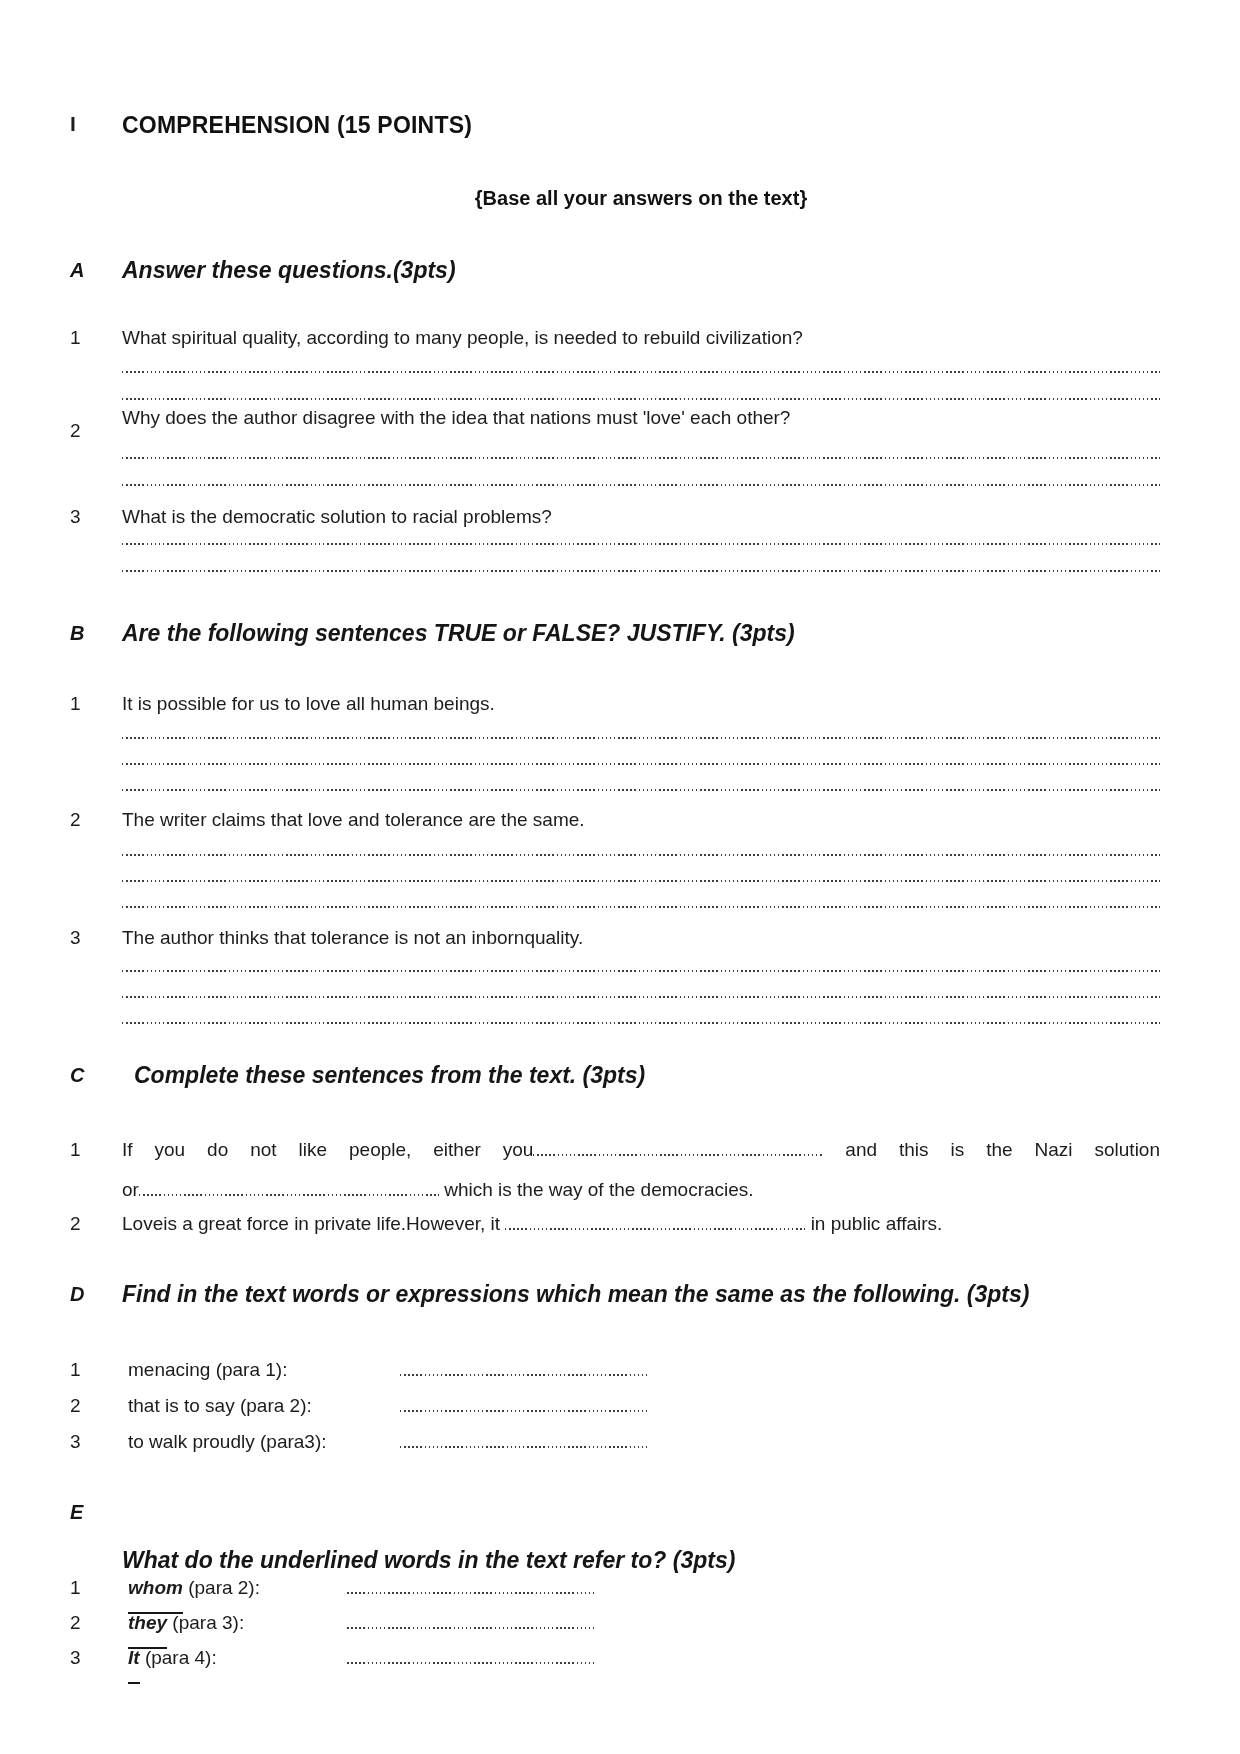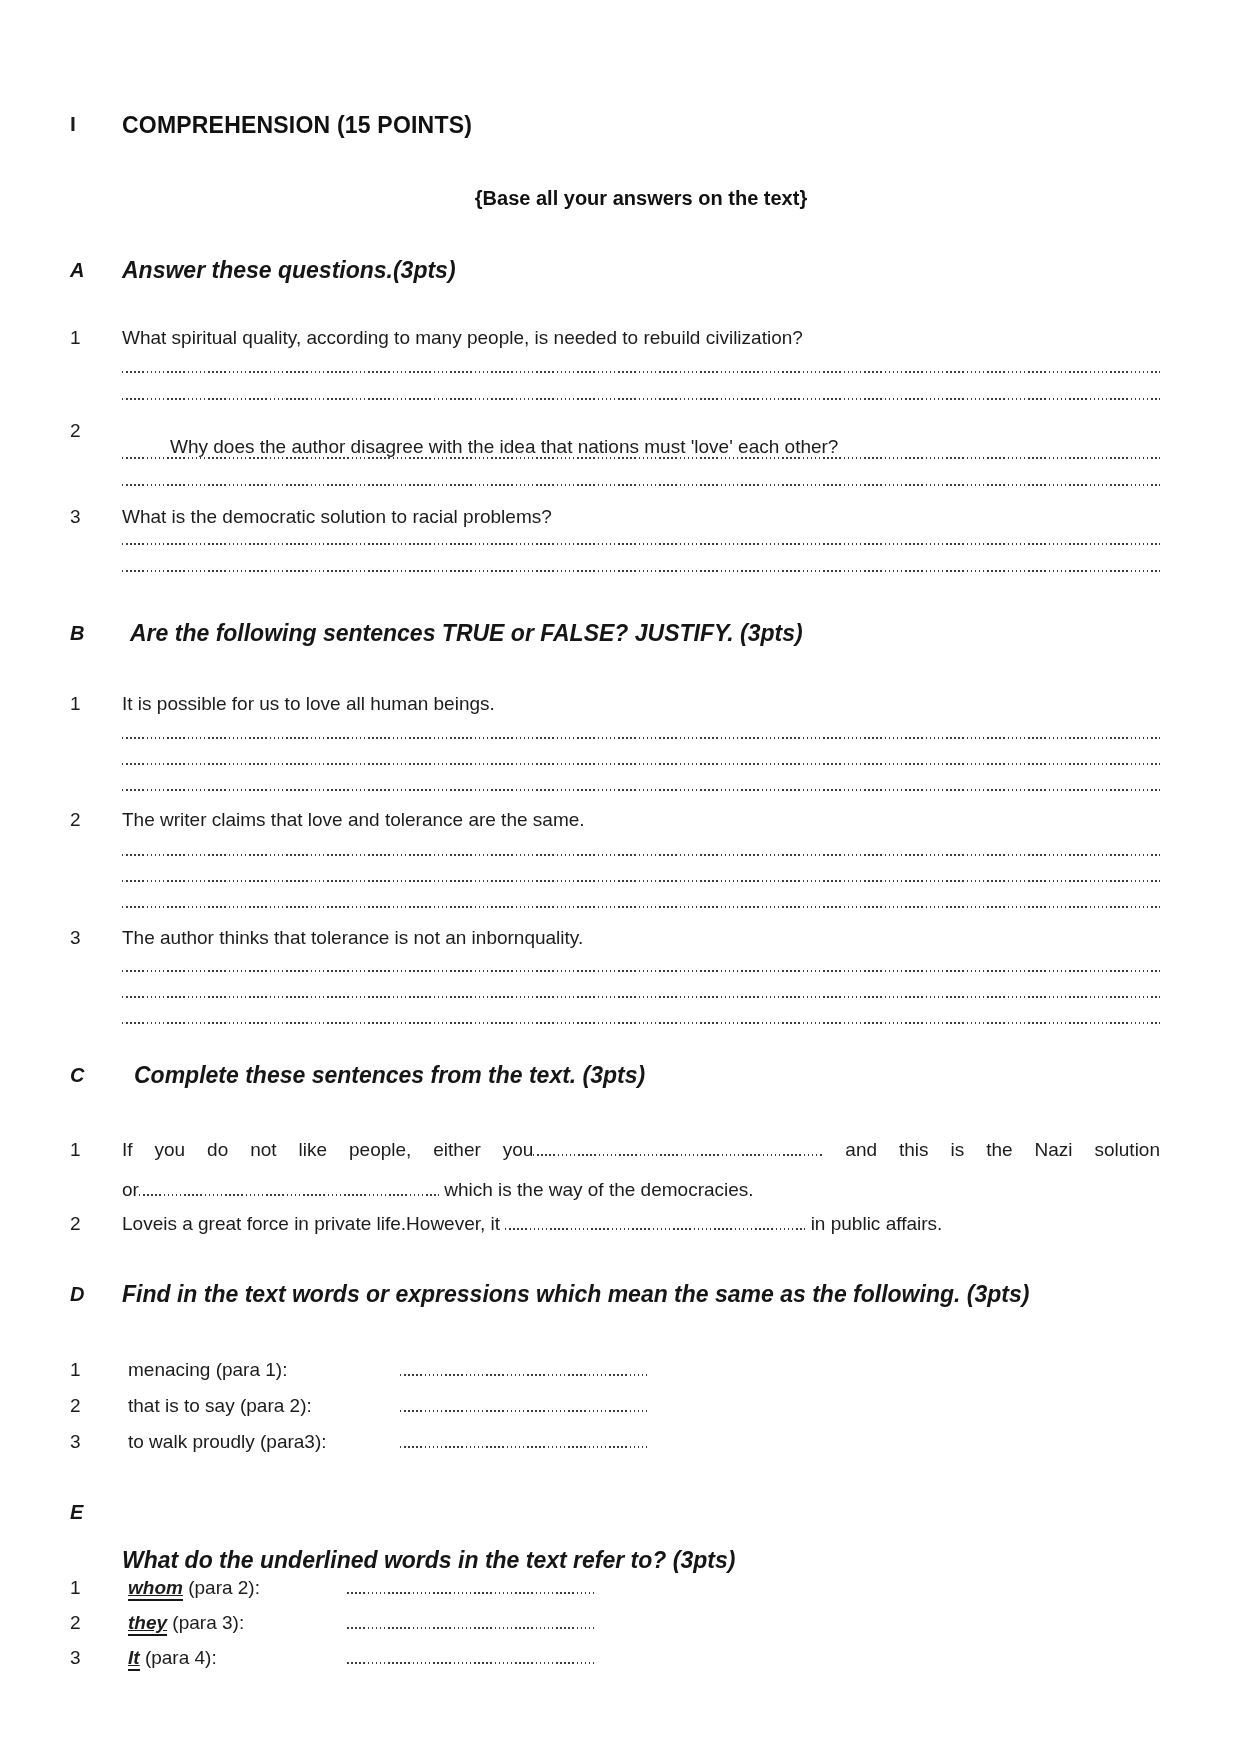--- a/index.html
+++ b/index.html
@@ -91,22 +91,21 @@
     height:26px;
     font-size:19px;
     line-height:24px;
   }
   .row .rnum{position:absolute;left:70px;}
   .row .rlabel{position:absolute;left:128px;}
   .uword{
     font-weight:bold;
     font-style:italic;
     border-bottom:2.5px solid #161616;
-    padding-bottom:1px;
-    text-decoration:underline;
+    padding-bottom:14px;
   }
 </style>
 </head>
 <body>
 
 <div class="page">
 
   <span class="num" style="top:112px;font-weight:bold;font-size:21px;">I</span>
   <div class="abs doc-title" style="top:112px;">COMPREHENSION (15 POINTS)</div>
 
@@ -114,31 +113,31 @@
 
   <span class="letter" style="top:258px;">A</span>
   <div class="abs sec-heading" style="top:258px;">Answer these questions.(3pts)</div>
 
   <span class="num" style="top:326px;">1</span>
   <div class="abs qtext" style="top:326px;">What spiritual quality, according to many people, is needed to rebuild civilization?</div>
   <div class="abs dotline" style="top:371px;"></div>
   <div class="abs dotline" style="top:398px;"></div>
 
   <span class="num" style="top:419px;">2</span>
-  <div class="abs qtext" style="top:435px;margin-left:48px;">Why does the author disagree with the idea that nations must 'love' each other?</div>
+  <div class="abs qtext" style="top:406px;">Why does the author disagree with the idea that nations must 'love' each other?</div>
   <div class="abs dotline" style="top:457px;"></div>
   <div class="abs dotline" style="top:484px;"></div>
 
   <span class="num" style="top:505px;">3</span>
   <div class="abs qtext" style="top:505px;">What is the democratic solution to racial problems?</div>
   <div class="abs dotline" style="top:543px;"></div>
   <div class="abs dotline" style="top:570px;"></div>
 
   <span class="letter" style="top:621px;">B</span>
-  <div class="abs sec-heading" style="top:621px;margin-left:8px;">Are the following sentences TRUE or FALSE? JUSTIFY. (3pts)</div>
+  <div class="abs sec-heading" style="top:621px;">Are the following sentences TRUE or FALSE? JUSTIFY. (3pts)</div>
 
   <span class="num" style="top:692px;">1</span>
   <div class="abs qtext" style="top:692px;">It is possible for us to love all human beings.</div>
   <div class="abs dotline" style="top:737px;"></div>
   <div class="abs dotline" style="top:763px;"></div>
   <div class="abs dotline" style="top:789px;"></div>
 
   <span class="num" style="top:808px;">2</span>
   <div class="abs qtext" style="top:808px;">The writer claims that love and tolerance are the same.</div>
   <div class="abs dotline" style="top:854px;"></div>

